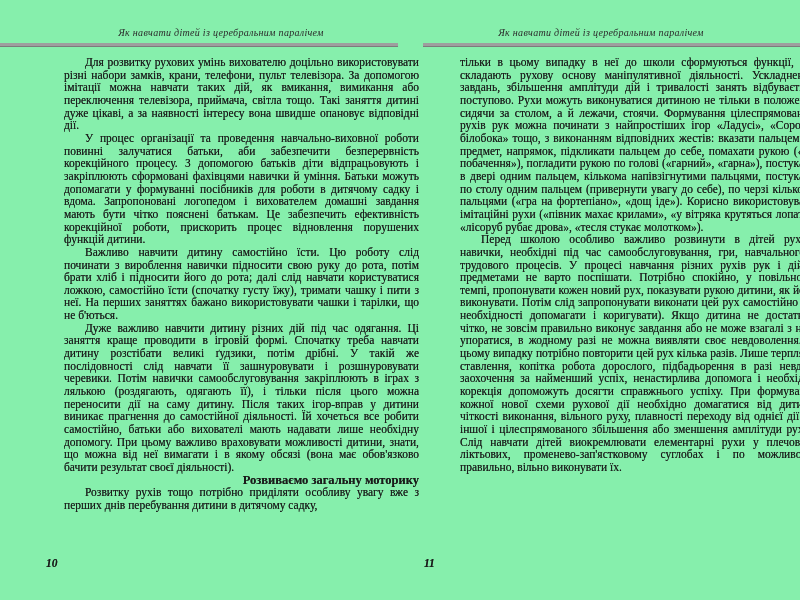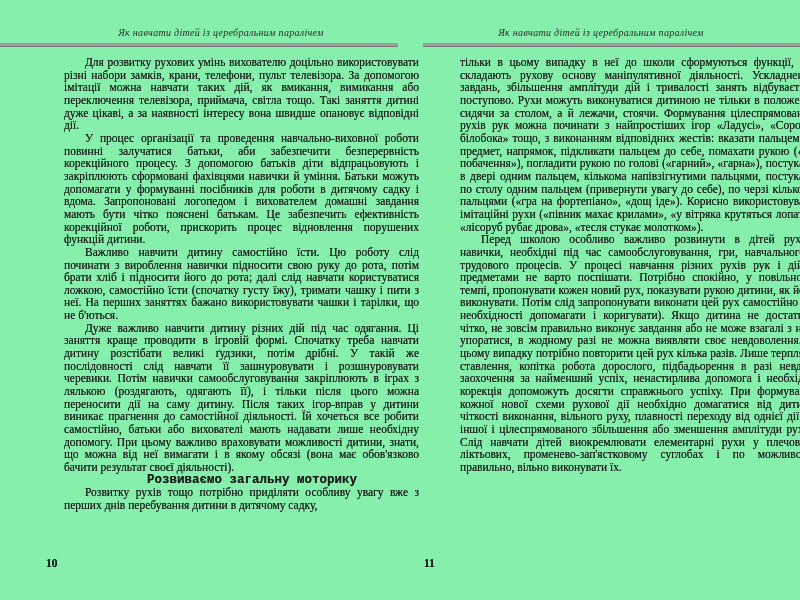--- a/index.html
+++ b/index.html
@@ -47,32 +47,32 @@
     text-shadow: 0 0 0.35px rgba(0,0,0,0.65);
     hyphens: auto;
     margin-left: 20px;
   }
   .pb-left  { left: 44px; }
   .pb-right { left: 440px; }
   .page-body p { margin: 0; text-indent: 21px; }
   .page-body p.no-indent { text-indent: 0; }
   .section-heading {
     margin: 8px 0 5px 0;
-    text-align: center;
+    text-align: right;
     font-size: 12.5px;
     font-weight: bold;
     text-indent: 0;
-    font-family: Liberation Mono, monospace;
   }
   .page-number {
     position: absolute;
     top: 557px;
     font-size: 11.5px;
     font-weight: bold;
     text-shadow: 0 0 0.35px rgba(0,0,0,0.65);
+    font-style: italic;
   }
   .pn-left  { left: 46px; }
   .pn-right { left: 424px; width: 354px; text-align: left; }
 </style>
 </head>
 <body>
 
 <div class="screen">
 
   <div class="running-header rh-left">Як навчати дітей із церебральним паралічем</div>

